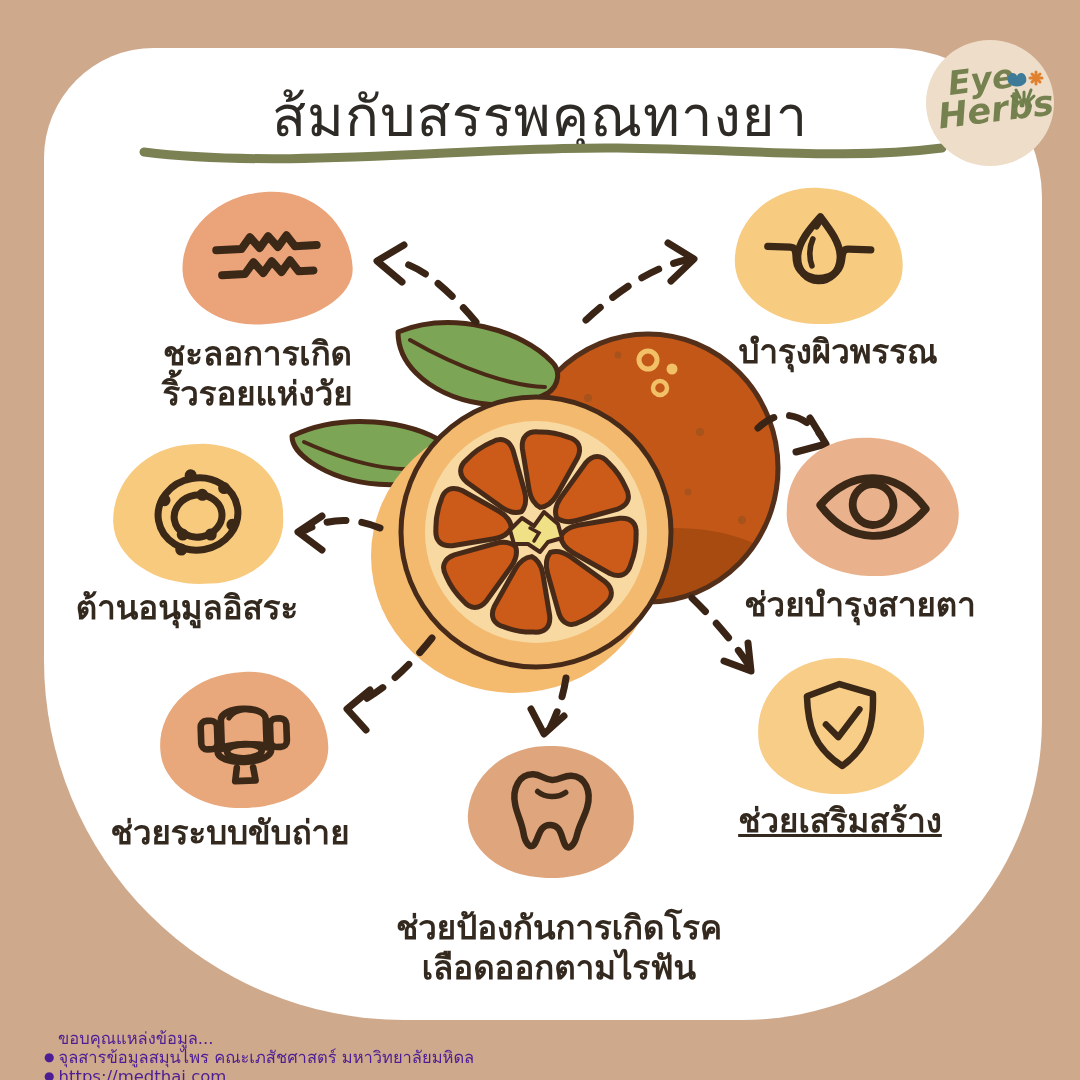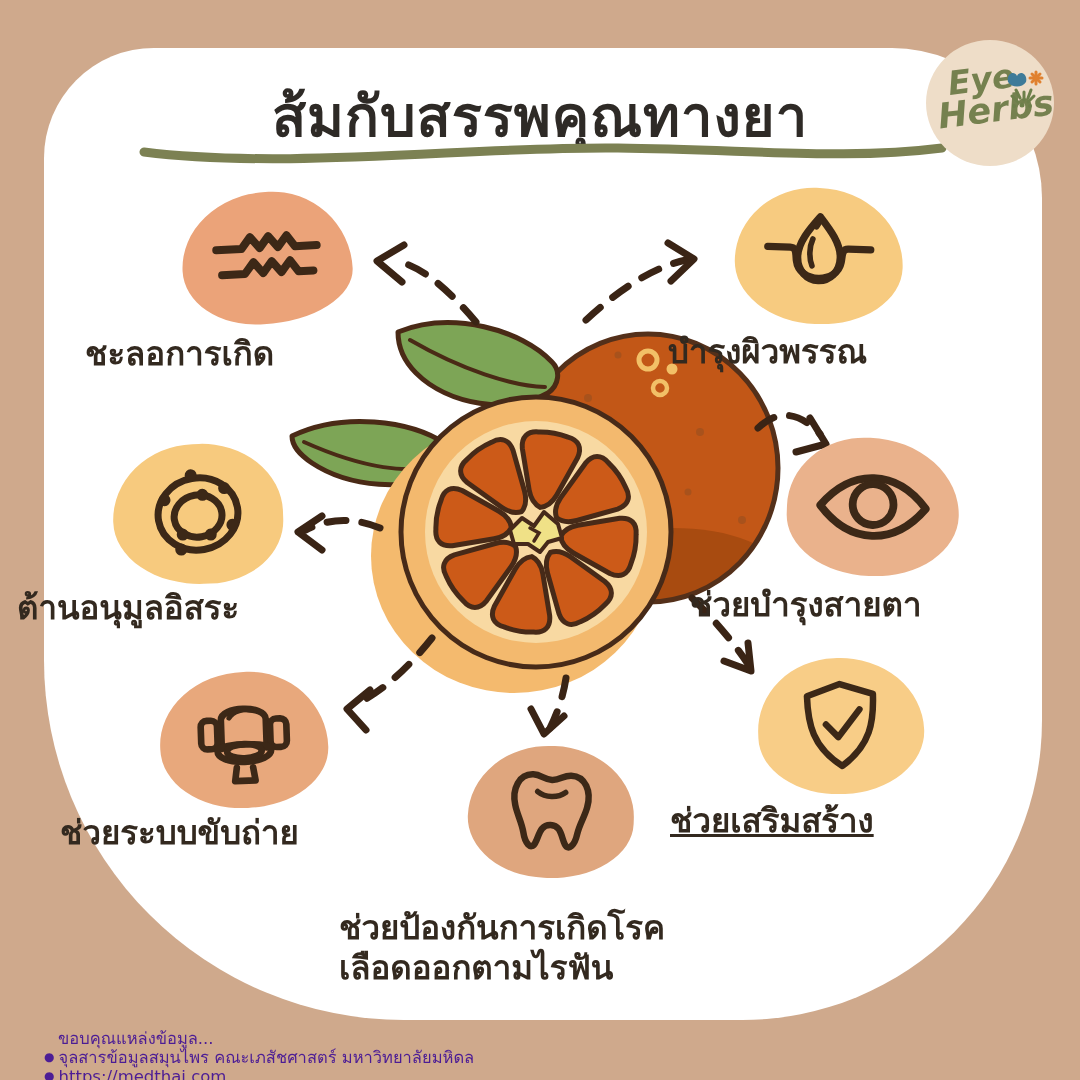--- a/index.html
+++ b/index.html
@@ -8,21 +8,21 @@
     background:#cfa98c;
     font-family:"DejaVu Sans","Liberation Sans",sans-serif;
   }
   .panel{
     position:absolute;left:44px;top:48px;right:38px;bottom:60px;
     background:#ffffff;
     border-radius:110px 150px 300px 360px;
   }
   .title{
     position:absolute;left:0;top:72px;width:1080px;text-align:center;
-    font-size:56px;font-weight:700;color:#2e2a26;letter-spacing:1px;
+    font-size:56px;font-weight:400;color:#2e2a26;letter-spacing:1px;
   }
   .underline-svg{position:absolute;left:138px;top:138px;}
   .logo{
     position:absolute;left:926px;top:40px;width:128px;height:126px;
     background:#eeddc8;border-radius:50%;
   }
   .logo-text{
     position:absolute;left:10px;top:24px;width:108px;text-align:center;
     color:#75814f;font-style:italic;font-weight:700;line-height:0.92;
     transform:rotate(-7deg);
@@ -35,21 +35,21 @@
   }
   .blob svg{display:block;}
   .b0-blob{left:182px;top:192px;width:170px;height:132px;background:#eba379;border-radius:52% 48% 55% 45%/58% 62% 40% 44%;transform:rotate(-3deg);}
   .b1-blob{left:735px;top:188px;width:168px;height:136px;background:#f7cb80;border-radius:48% 52% 50% 50%/55% 58% 44% 46%;transform:rotate(2deg);}
   .b2-blob{left:113px;top:444px;width:170px;height:140px;background:#f7ca7e;border-radius:50% 50% 46% 54%/56% 52% 46% 48%;transform:rotate(-2deg);}
   .b3-blob{left:787px;top:438px;width:172px;height:138px;background:#eab28c;border-radius:46% 54% 50% 50%/52% 56% 46% 44%;transform:rotate(2deg);}
   .b4-blob{left:160px;top:672px;width:168px;height:136px;background:#e8a87c;border-radius:52% 48% 50% 50%/54% 58% 44% 46%;transform:rotate(-2deg);}
   .b5-blob{left:468px;top:746px;width:166px;height:132px;background:#dfa67e;border-radius:50% 50% 52% 48%/56% 54% 44% 46%;transform:rotate(2deg);}
   .b6-blob{left:758px;top:658px;width:166px;height:136px;background:#f8cd87;border-radius:48% 52% 50% 50%/54% 56% 46% 44%;transform:rotate(-2deg);}
   .label{
-    position:absolute;color:#33291f;
+    position:absolute;text-align:center;color:#33291f;
     font-size:33px;font-weight:700;line-height:1.22;
   }
   .l0{left:85px;top:334px;width:345px;}
   .l1{left:668px;top:332px;width:340px;}
   .l2{left:17px;top:588px;width:340px;}
   .l3{left:690px;top:585px;width:340px;}
   .l4{left:60px;top:813px;width:340px;}
   .l5{left:339px;top:908px;width:440px;}
   .l6{left:670px;top:801px;width:340px;text-decoration:underline;}
   .center-art{position:absolute;left:0;top:0;}
@@ -225,20 +225,21 @@
   </div>
   <div class="blob b6-blob">
     <svg width="100" height="98" viewBox="0 0 100 96" fill="none" stroke="#3c2817" stroke-width="6.5" stroke-linecap="round" stroke-linejoin="round">
       <path d="M50,6 L83,17 C83,45 79,68 50,88 C21,68 17,45 17,17 Z"></path>
       <path d="M35,46 L47,59 L69,32"></path>
     </svg>
   </div>
 
   <div class="label l0">
     <div>ชะลอการเกิด</div>
+    <div>ริ้วรอยแห่งวัย</div>
   </div>
   <div class="label l1">
     <div>บำรุงผิวพรรณ</div>
   </div>
   <div class="label l2">
     <div>ต้านอนุมูลอิสระ</div>
   </div>
   <div class="label l4">
     <div>ช่วยระบบขับถ่าย</div>
   </div>

